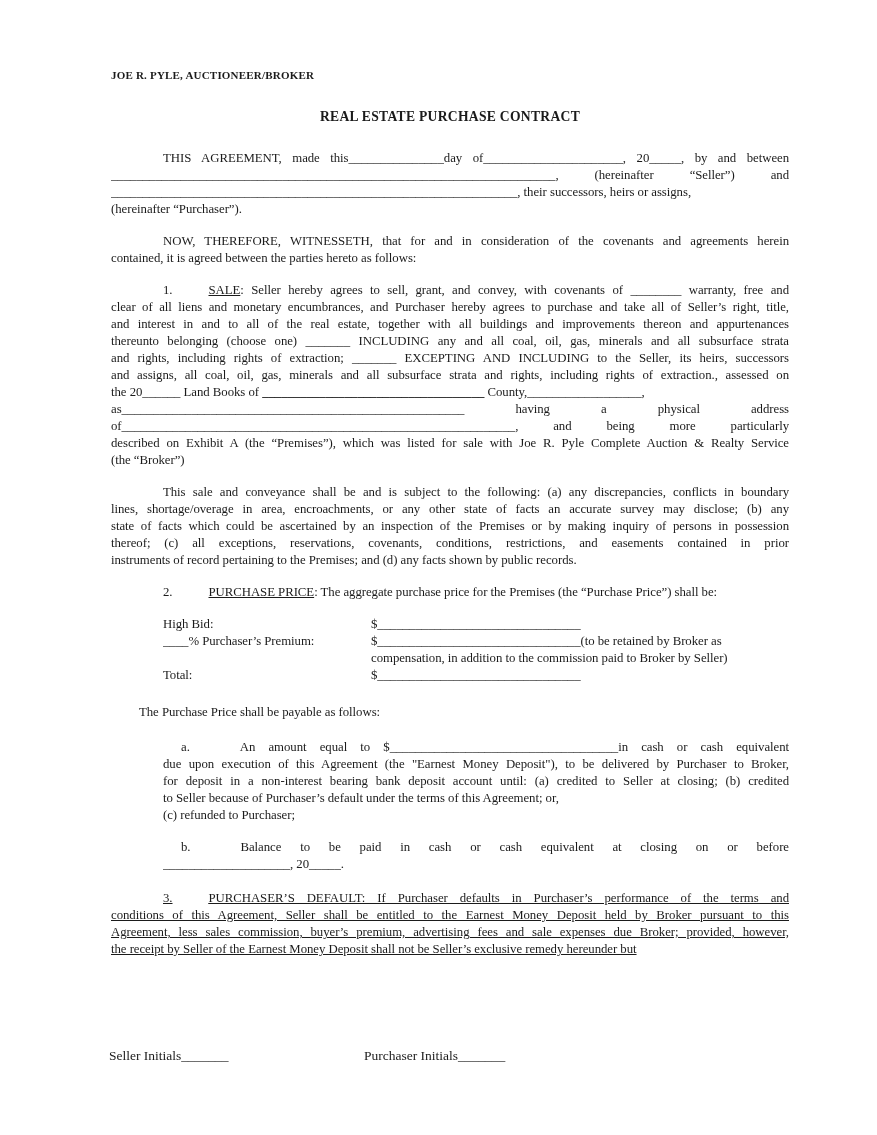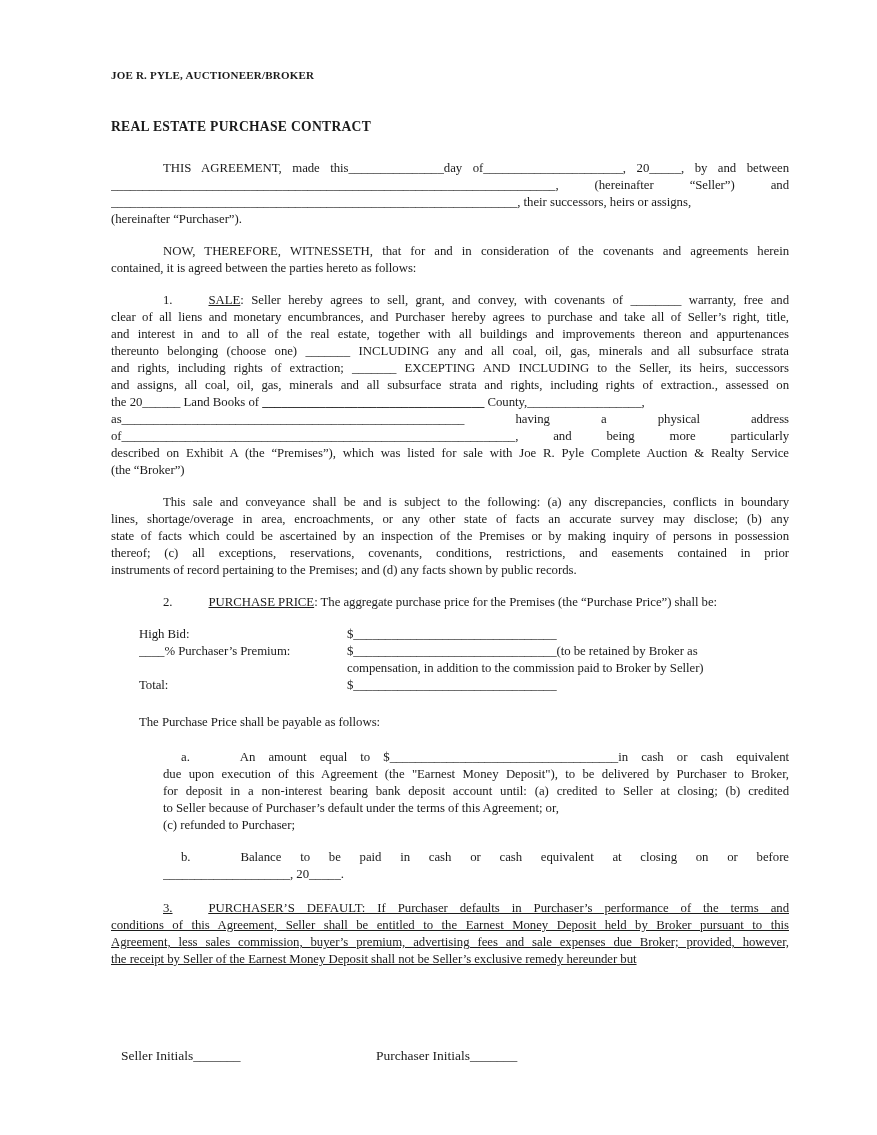--- a/index.html
+++ b/index.html
@@ -3,31 +3,31 @@
 <meta charset="utf-8">
 <style>
   html,body{margin:0;padding:0;}
   body{
     width:877px;height:1135px;background:#ffffff;position:relative;
     font-family:"Liberation Serif", serif;color:#1b1b1b;overflow:hidden;
   }
   .page{position:absolute;left:12px;top:0;width:877px;height:1135px;
     padding:68px 100px 0 99px;box-sizing:border-box;}
   .header{font-weight:bold;font-size:11px;line-height:14px;letter-spacing:.2px;}
-  .title{font-weight:bold;font-size:13.6px;line-height:17px;
-    margin-top:36px;letter-spacing:.3px;}
+  .title{font-weight:bold;font-size:13.6px;line-height:17px;text-align:center;
+    margin-top:26px;letter-spacing:.3px;}
   #doc{width:678px;}
   .block{width:auto;}
   .line{font-size:12.8px;line-height:17px;height:17px;overflow:hidden;letter-spacing:-0.05px;}
   .just{text-align:justify;text-align-last:justify;}
   .tab{display:inline-block;height:1px;vertical-align:baseline;}
   .und{text-decoration:underline;text-align:center;}
   .bold{font-weight:bold;}
   .cell-label{display:inline-block;vertical-align:baseline;}
-  .footer{position:absolute;left:97px;top:1047px;width:500px;height:20px;font-size:13.5px;line-height:17px;margin-left:12px;}
+  .footer{position:absolute;left:97px;top:1047px;width:500px;height:20px;font-size:13.5px;line-height:17px;}
   .f-s{position:absolute;left:0;top:0;white-space:nowrap;}
   .f-p{position:absolute;left:255px;top:0;white-space:nowrap;}
 </style>
 </head>
 <body>
 
 <div class="page">
   <div class="header">JOE R. PYLE, AUCTIONEER/BROKER</div>
   <div class="title">REAL ESTATE PURCHASE CONTRACT</div>
   <div id="doc">
@@ -57,21 +57,21 @@
       <div class="block" style="margin-top: 15px;">
         <div class="line just"><span class="tab" style="width: 52px;"></span><span>This sale and conveyance shall be and is subject to the following: (a) any discrepancies, conflicts in boundary</span></div>
         <div class="line just"><span>lines, shortage/overage in area, encroachments, or any other state of facts an accurate survey may disclose; (b) any</span></div>
         <div class="line just"><span>state of facts which could be ascertained by an inspection of the Premises or by making inquiry of persons in possession</span></div>
         <div class="line just"><span>thereof; (c) all exceptions, reservations, covenants, conditions, restrictions, and easements contained in prior</span></div>
         <div class="line"><span>instruments of record pertaining to the Premises; and (d) any facts shown by public records.</span></div>
       </div>
       <div class="block" style="margin-top: 15px;">
         <div class="line"><span class="tab" style="width: 52px;"></span><span>2.</span><span class="tab" style="width: 36px;"></span><span class="und">PURCHASE PRICE</span><span>: The aggregate purchase price for the Premises (the “Purchase Price”) shall be:</span></div>
       </div>
-      <div class="block" style="margin-top: 15px; margin-left: 28px;">
+      <div class="block" style="margin-top: 15px; margin-left: 52px;">
         <div class="line"><span class="cell-label" style="width: 208px;"><span>High Bid:</span></span><span><span>$</span><span>________________________________</span></span></div>
         <div class="line"><span class="cell-label" style="width: 208px;"><span>____</span><span>% Purchaser’s Premium:</span></span><span><span>$</span><span>________________________________</span><span>(to be retained by Broker as</span></span></div>
         <div class="line"><span class="cell-label" style="width: 208px;"></span><span><span>compensation, in addition to the commission paid to Broker by Seller)</span></span></div>
         <div class="line"><span class="cell-label" style="width: 208px;"><span>Total:</span></span><span><span>$</span><span>________________________________</span></span></div>
       </div>
       <div class="block" style="margin-top: 20px; margin-left: 28px;">
         <div class="line"><span>The Purchase Price shall be payable as follows:</span></div>
       </div>
       <div class="block" style="margin-top: 18px; margin-left: 52px;">
         <div class="line just"><span class="tab" style="width: 18px;"></span><span>a.</span><span class="tab" style="width: 50px;"></span><span>An amount equal to $</span><span>____________________________________</span><span>in cash or cash equivalent</span></div>

